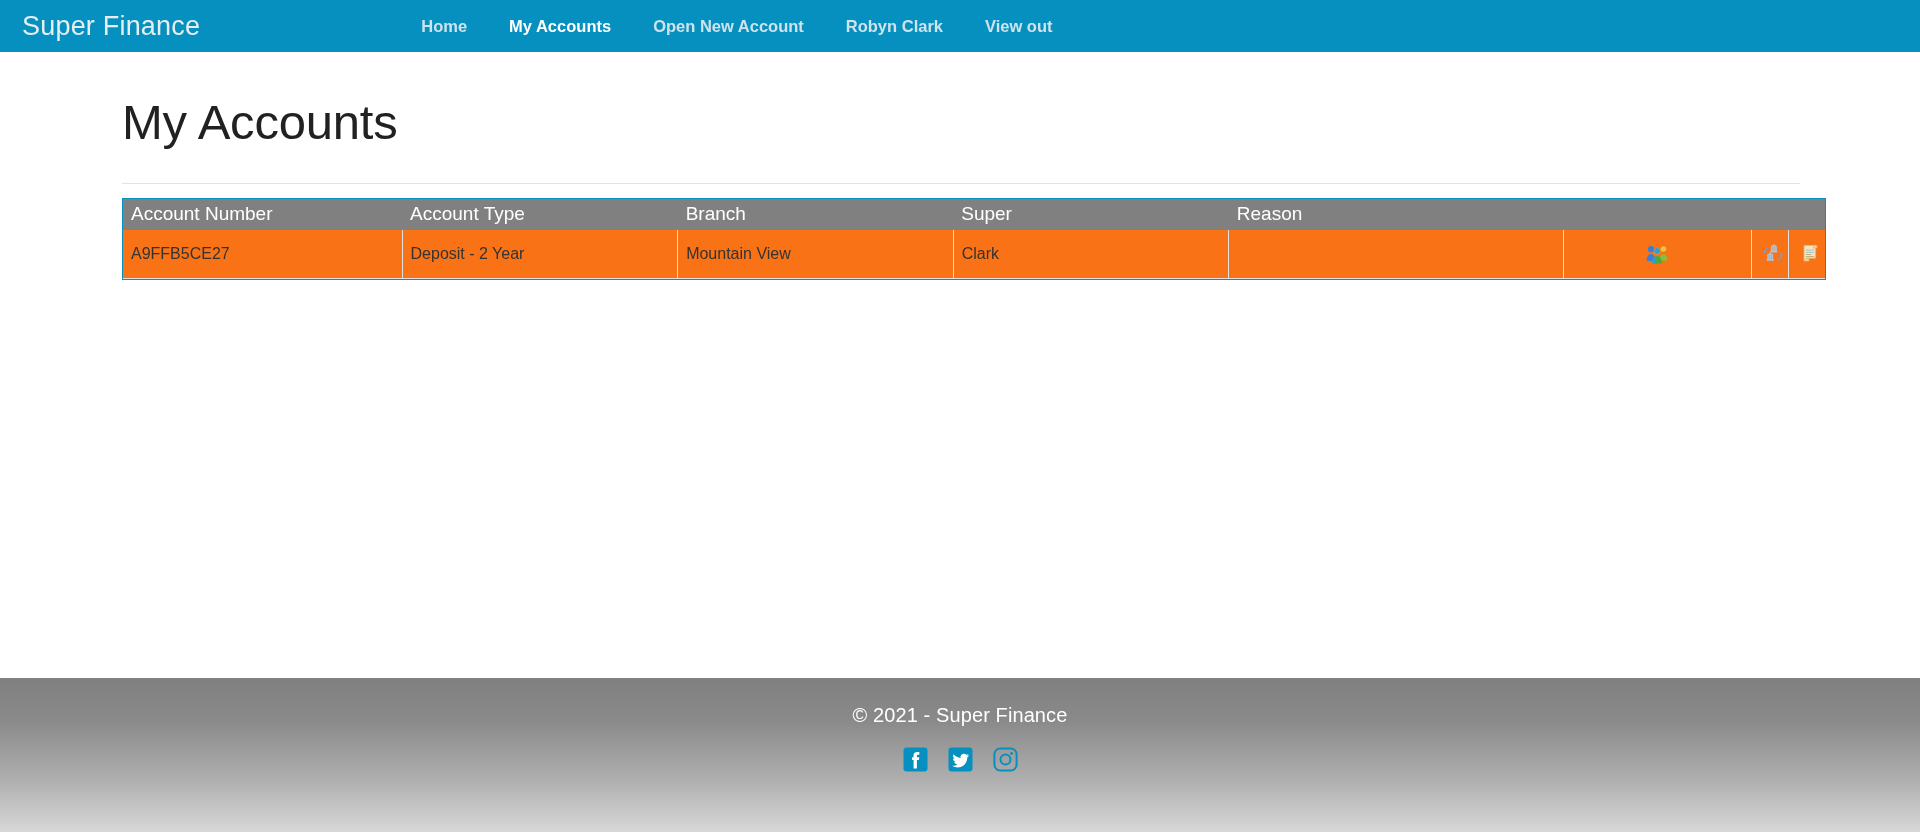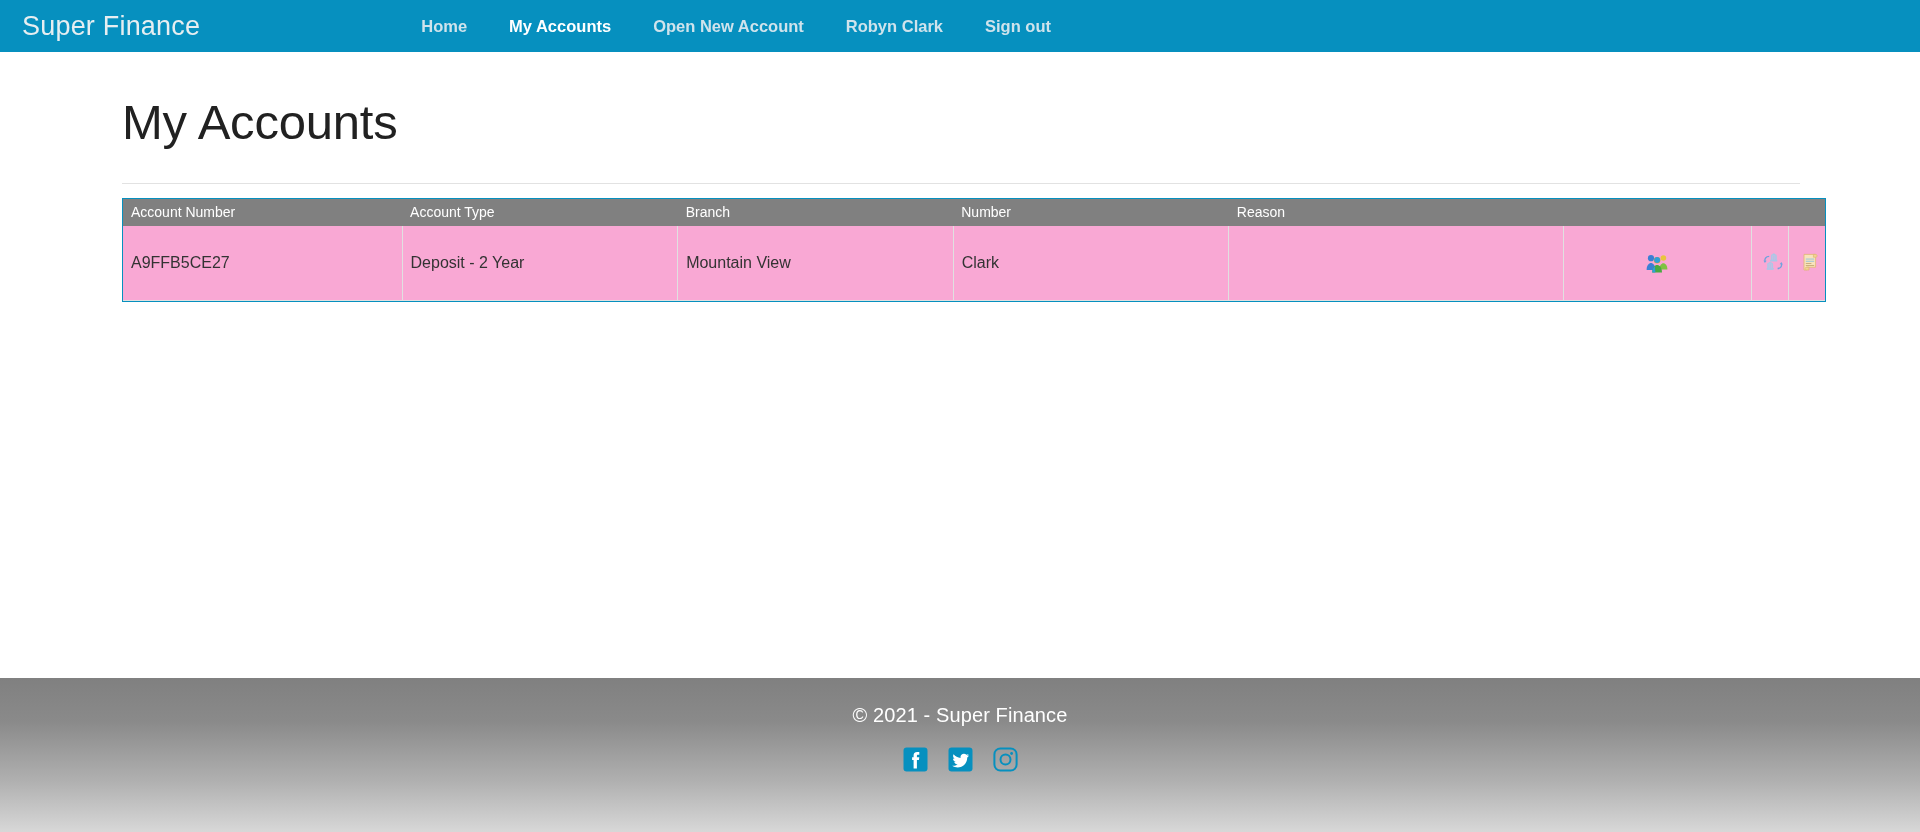--- a/index.html
+++ b/index.html
@@ -94,37 +94,37 @@
     font-weight: 400;
   }
   table.acct-table {
     width: 100%;
     border-collapse: collapse;
     table-layout: fixed;
   }
   table.acct-table thead th {
     background: #808080;
     color: #fff;
-    font-size: 14px;
+    font-size: 19px;
     font-weight: 400;
     text-align: left;
     padding: 4px 8px 5px 8px;
     height: 27px;
     border: 0;
     vertical-align: middle;
   }
   table.acct-table tbody td {
     font-size: 16px;
     color: #333333;
-    padding: 24px 8px;
+    padding: 11px 8px;
     height: 32px;
     border: 1px solid #e0e0e0;
     border-top: 0;
     vertical-align: middle;
-    background: #f9a8d4;
+    background: #f97316;
     overflow: hidden;
     white-space: nowrap;
   }
   table.acct-table tbody td:first-child { border-left: 0; }
   table.acct-table tbody td.last-action { border-right: 0; }
 
   td.action-cell {
     text-align: center;
     padding: 2px 0;
   }
@@ -171,21 +171,21 @@
 </head>
 <body>
 
 <div class="navbar">
   <a class="brand" href="#">Super Finance</a>
   <nav class="nav-links">
     <a class="nav-link" href="#">Home</a>
     <a class="nav-link active" href="#">My Accounts</a>
     <a class="nav-link" href="#">Open New Account</a>
     <a class="nav-link" href="#">Robyn Clark</a>
-    <a class="nav-link" href="#">Sign out</a>
+    <a class="nav-link" href="#">View out</a>
   </nav>
 </div>
 
 <div class="page">
   <div class="page-inner">
     <h1 class="page-title">My Accounts</h1>
     <hr class="divider">
 
     <div class="panel">
 
@@ -198,21 +198,21 @@
           <col style="width:290px">
           <col style="width:163px">
           <col style="width:32px">
           <col style="width:32px">
         </colgroup>
         <thead>
           <tr>
             <th>Account Number</th>
             <th>Account Type</th>
             <th>Branch</th>
-            <th>Number</th>
+            <th>Super</th>
             <th>Reason</th>
             <th></th>
             <th></th>
             <th></th>
           </tr>
         </thead>
         <tbody>
           <tr>
             <td>A9FFB5CE27</td>
             <td>Deposit - 2 Year</td>

